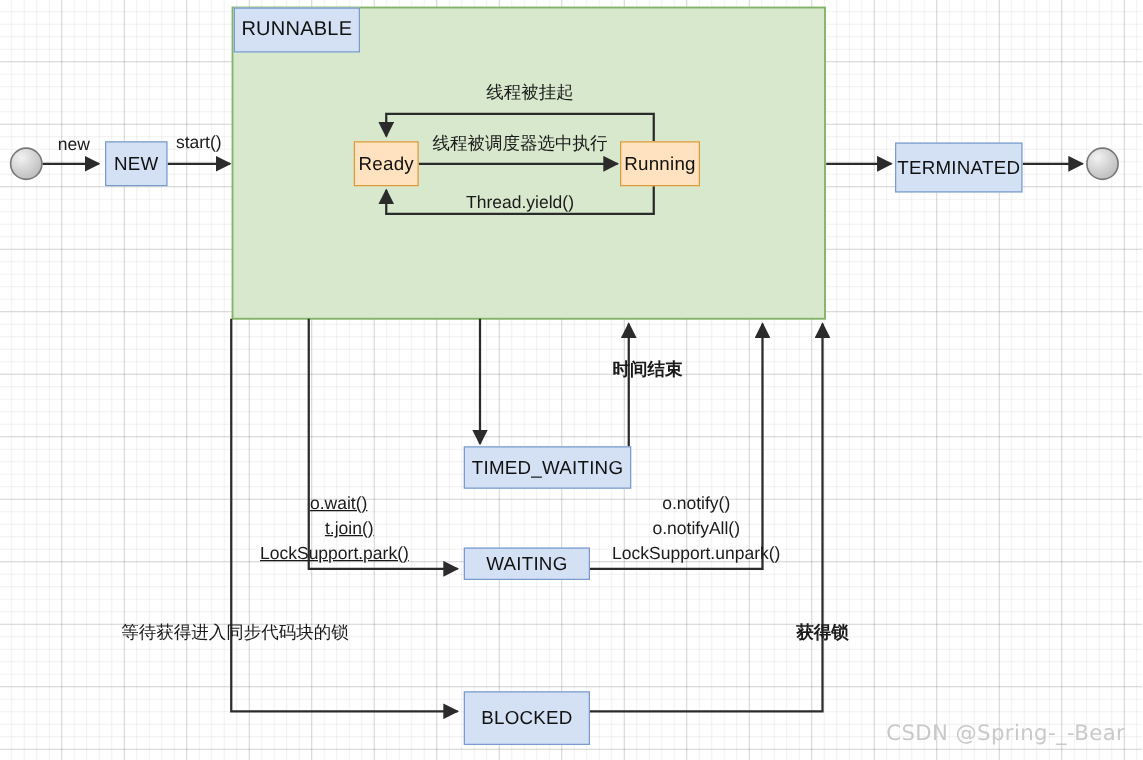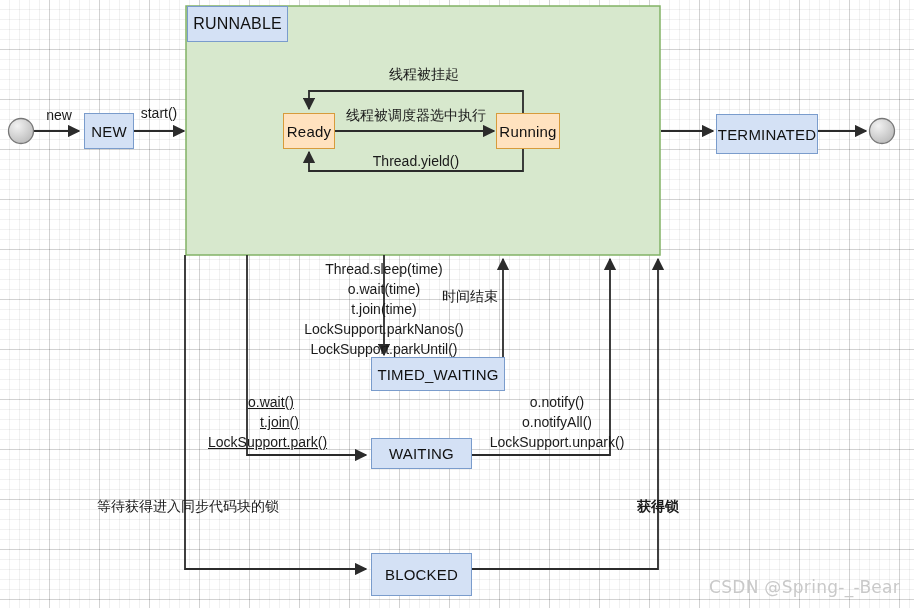--- a/index.html
+++ b/index.html
@@ -107,21 +107,21 @@
   </div>
 
   <div class="nodebox blue" style="left:716px;top:114px;width:102px;height:40px;">
     <span>TERMINATED</span>
   </div>
 
   <div class="nodebox blue" style="left:371px;top:357px;width:134px;height:34px;">
     <span>TIMED_WAITING</span>
   </div>
 
-  <div class="nodebox blue" style="left:371px;top:438px;width:101px;height:31px;">
+  <div class="nodebox blue" style="left:371px;top:438px;width:101px;height:26px;">
     <span>WAITING</span>
   </div>
 
   <div class="nodebox blue" style="left:371px;top:553px;width:101px;height:43px;">
     <span>BLOCKED</span>
   </div>
 
   <div class="edgelabel ctr" style="left:59px;top:105px;">
     <span>new</span>
   </div>
@@ -135,29 +135,22 @@
   </div>
 
   <div class="edgelabel ctr cn" style="left:416px;top:105px;">
     <span>线程被调度器选中执行</span>
   </div>
 
   <div class="edgelabel ctr" style="left:416px;top:151px;">
     <span>Thread.yield()</span>
   </div>
 
-  <div class="edgelabel ctr multi" style="left:384px;top:259px;">
-    <div>Thread.sleep(time)</div>
-    <div>o.wait(time)</div>
-    <div>t.join(time)</div>
-    <div>LockSupport.parkNanos()</div>
-    <div>LockSupport.parkUntil()</div>
-  </div>
 
-  <div class="edgelabel cn" style="left:442px;top:286px;">
+  <div class="edgelabel cn" style="left:490px;top:286px;font-weight:bold;">
     <span>时间结束</span>
   </div>
 
   <div class="edgelabel multi" style="left:248px;top:392px;text-align:left;text-decoration:underline;">
     <div style="text-align:left;">o.wait()</div>
     <div style="text-align:left;margin-left:12px;">t.join()</div>
     <div style="margin-left:-40px;">LockSupport.park()</div>
   </div>
 
   <div class="edgelabel multi" style="left:557px;top:392px;transform:translateX(-50%);">

